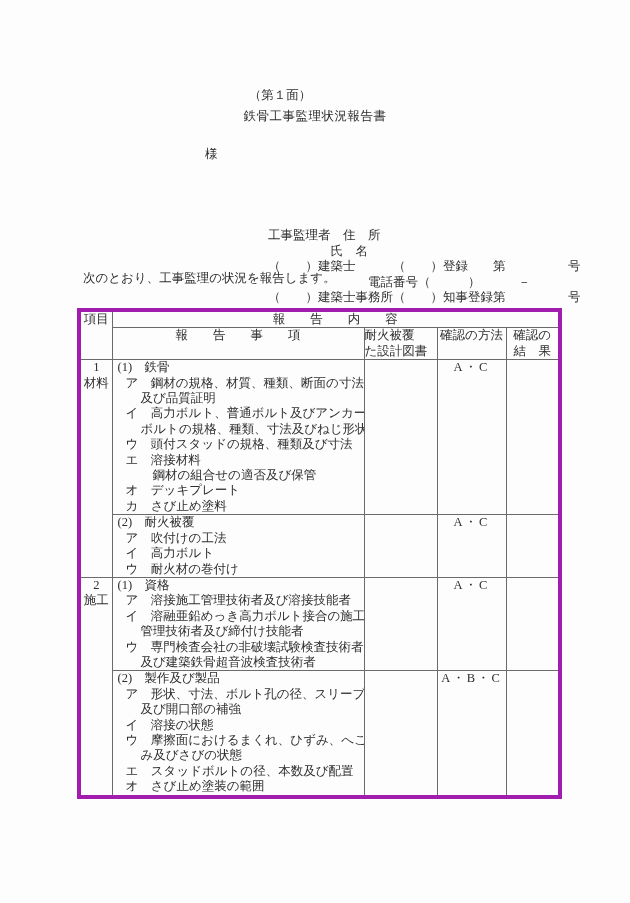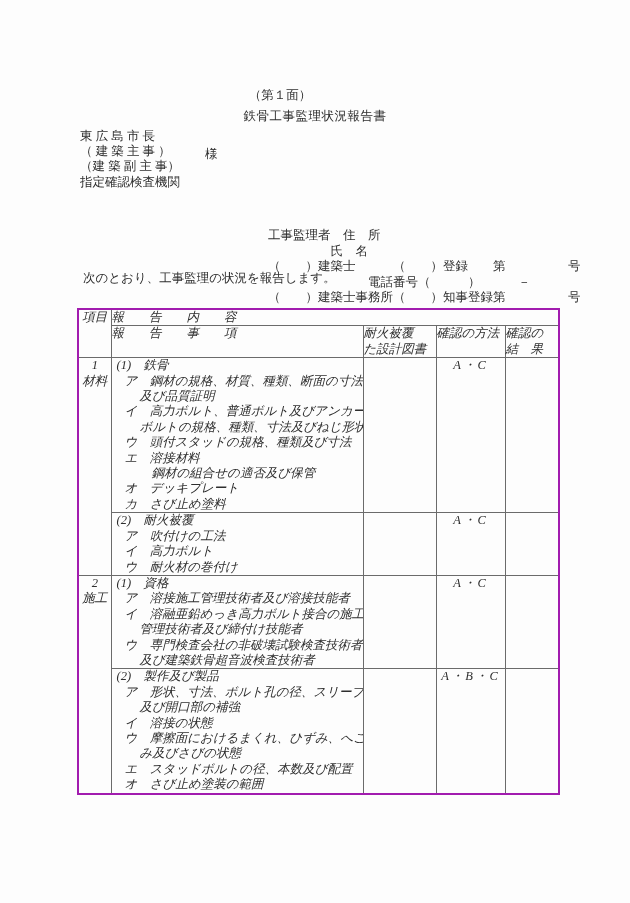--- a/index.html
+++ b/index.html
@@ -33,22 +33,22 @@
     width:481px;
     font-size:12.5px;
   }
   table.report td{
     border:1px solid #6b6b6b;
     padding:0;
     vertical-align:top;
     font-size:12.5px;
     line-height:15.4px;
   }
-  table.report{border:2px solid #a21caf;font-style:italic;}
-  td.hdr{text-align:left;vertical-align:middle;}
+  table.report{border:4px solid #a21caf;}
+  td.hdr{text-align:center;vertical-align:middle;}
   td.hdr-content{height:14px;line-height:13px;}
   td.hdr-sub{height:29px;line-height:14px;}
   td.hdr-docs{text-align:left;padding-left:3px;vertical-align:middle;}
   td.item-head{text-align:center;vertical-align:middle;}
   td.item-cell{text-align:center;vertical-align:middle;line-height:15.5px;}
   td.lines-cell{padding:1px 2px 1px 0;}
   .line{white-space:nowrap;overflow:hidden;}
   .ind0{padding-left:5px;}
   .ind1{padding-left:13px;}
   .ind2{padding-left:28px;}
@@ -56,26 +56,20 @@
   td.center-cell{text-align:center;vertical-align:middle;letter-spacing:2px;}
 </style>
 </head>
 <body>
 
 <div class="page">
 
   <div class="txt page-label">（第１面）</div>
   <div class="txt doc-title">鉄骨工事監理状況報告書</div>
 
-  <div class="addressee">
-    <div class="txt">東 広 島 市 長</div>
-    <div class="txt">（ 建 築 主 事 ）</div>
-    <div class="txt">（建 築 副 主 事）</div>
-    <div class="txt">指定確認検査機関</div>
-  </div>
   <div class="txt honorific">様</div>
 
   <div class="supervisor">
     <div class="txt">工事監理者　住　所</div>
     <div class="txt">　　　　　氏　名</div>
     <div class="txt">（　　）建築士　　　（　　）登録　　第　　　　　号</div>
     <div class="txt">　　　　　　　　電話番号（　　　）　　　－</div>
     <div class="txt">（　　）建築士事務所（　　）知事登録第　　　　　号</div>
   </div>
 

